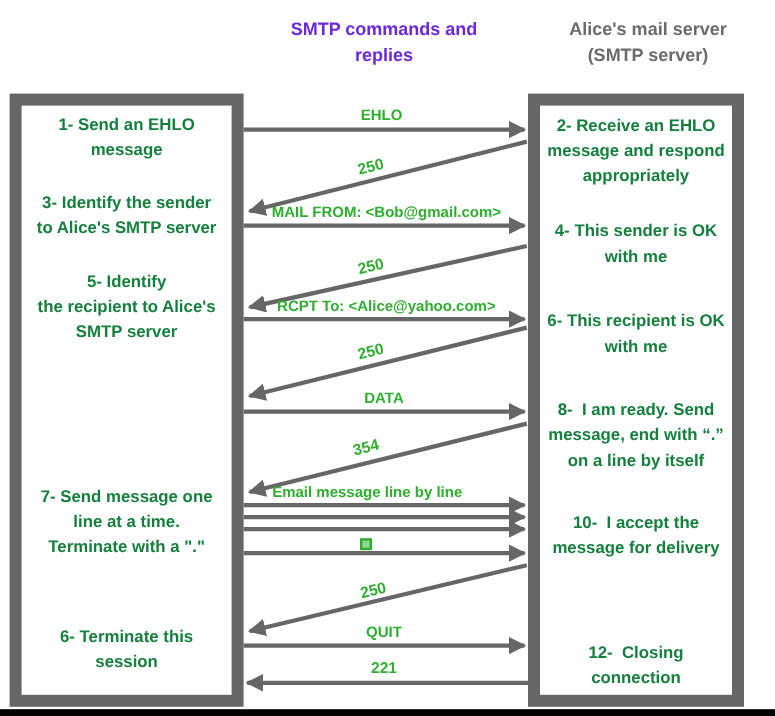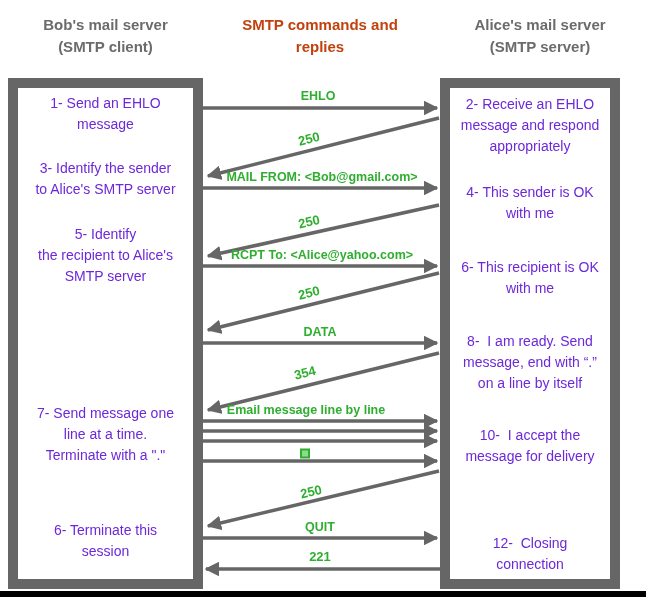--- a/index.html
+++ b/index.html
@@ -4,43 +4,41 @@
 <style>
   html,body{margin:0;padding:0;background:#fff;}
   .stage{
     position:relative;width:646px;height:597px;background:#ffffff;
     font-family:"Liberation Sans",sans-serif;overflow:hidden;
   }
   .col-header{
     position:absolute;top:14px;text-align:center;font-weight:bold;
     font-size:15px;line-height:22px;white-space:pre;color:#6b6b6b;
   }
-  .col-header.green{color:#c2410c;}
+  .col-header.green{color:#6d28d9;}
   .server-box{
     position:absolute;top:78px;height:511px;background:#ffffff;
     border:10px solid #666666;box-sizing:border-box;
   }
   .box-left{left:8px;width:195px;}
   .box-right{left:440px;width:180px;}
   .step{
     position:absolute;left:-6px;right:-6px;text-align:center;
-    font-weight:normal;font-size:14px;line-height:21px;color:#6d28d9;
+    font-weight:bold;font-size:14px;line-height:21px;color:#15803d;
     white-space:pre;
   }
   svg.arrows{position:absolute;left:0;top:0;}
   .cmd-label{font-weight:bold;fill:#2fae2f;}
   .bottom-bar{position:absolute;left:0;top:591px;width:646px;height:6px;background:#000;}
 </style>
 </head>
 <body>
 
 <div class="stage">
 
-  <div class="col-header" style="left:8px;width:195px;">Bob's mail server
-(SMTP client)</div>
   <div class="col-header green" style="left:223px;width:194px;">SMTP commands and
 replies</div>
   <div class="col-header" style="left:440px;width:200px;">Alice's mail server
 (SMTP server)</div>
 
   <div class="server-box box-left">
     <div class="step" style="top:5px;">1- Send an EHLO
 message</div>
     <div class="step" style="top:70px;">3- Identify the sender
 to Alice's SMTP server</div>

